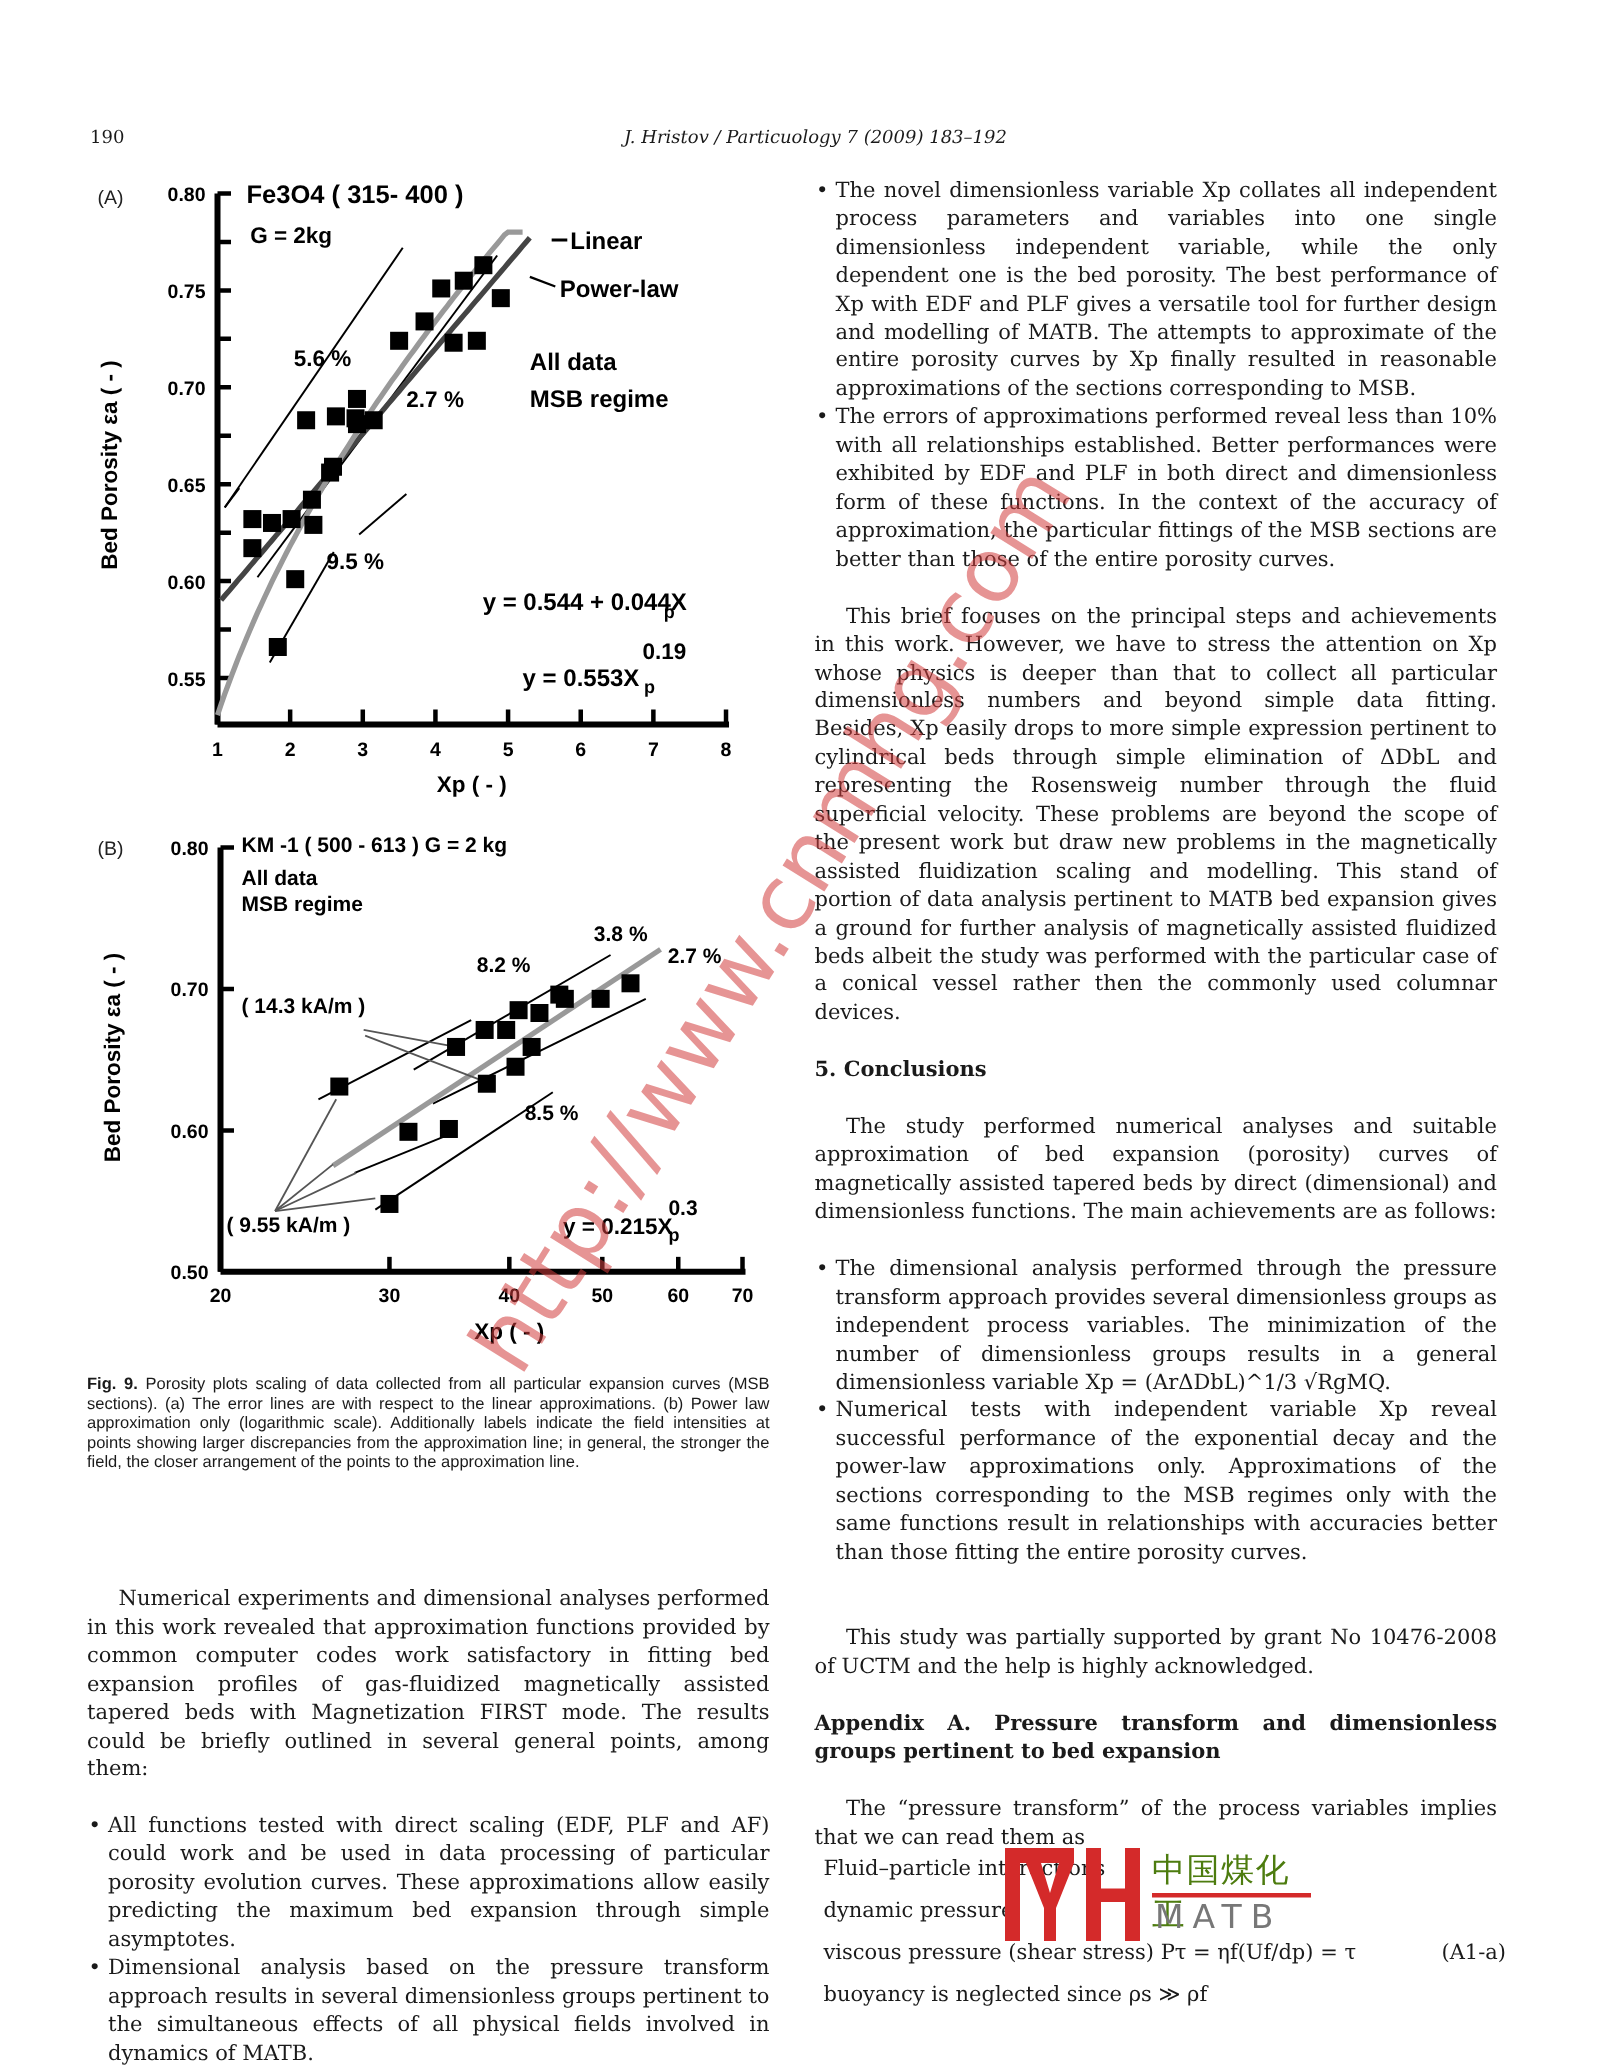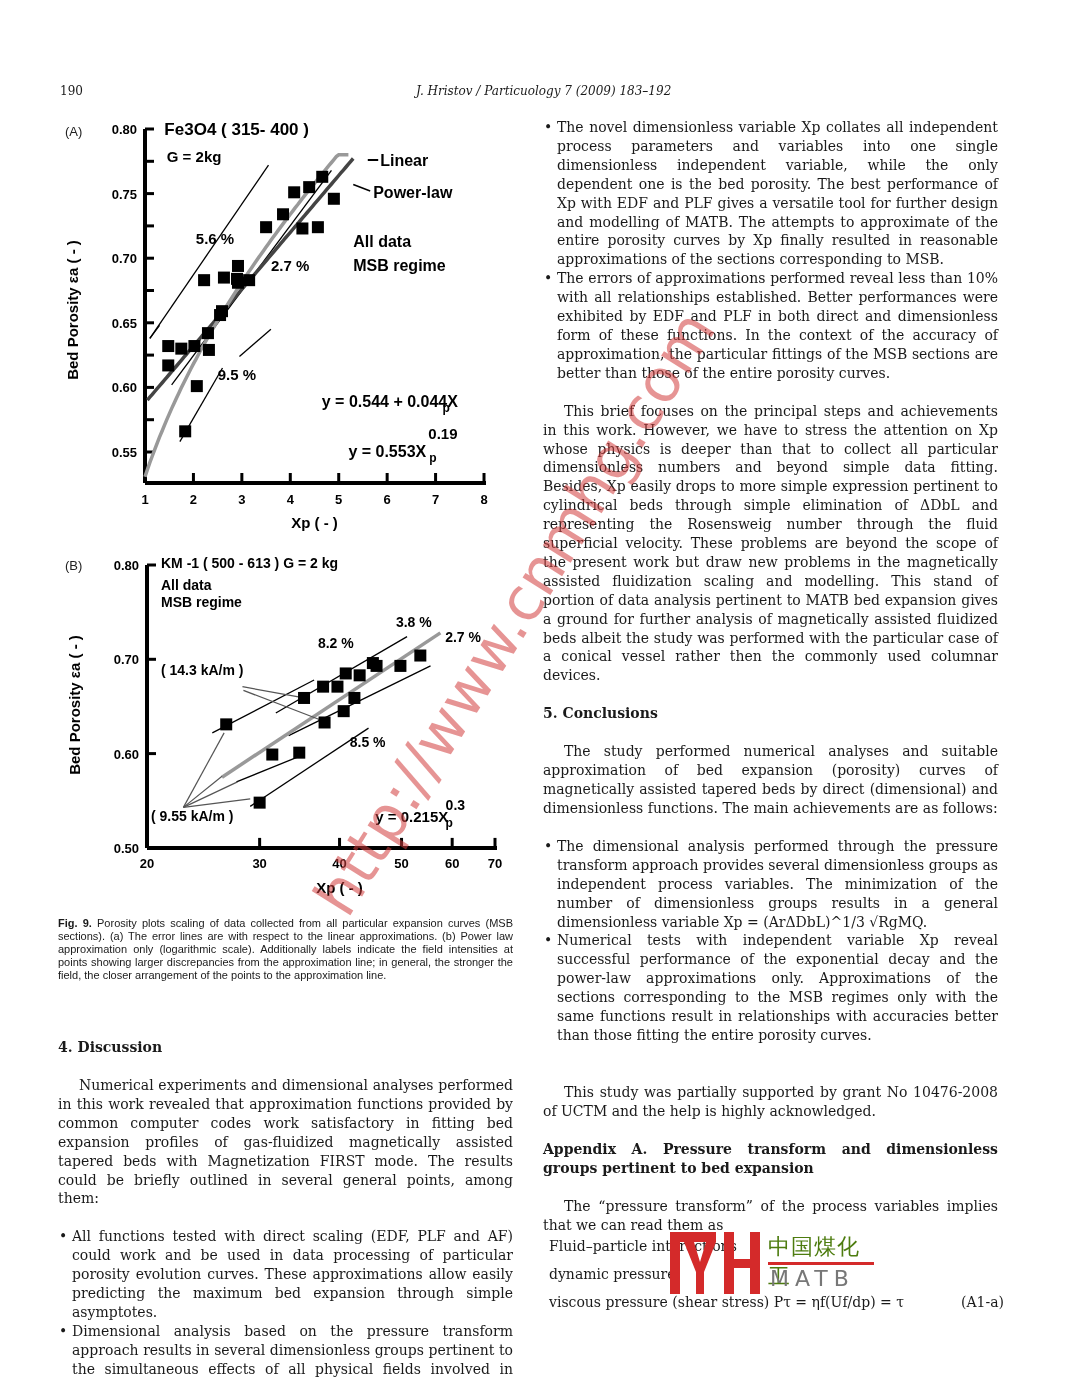--- a/index.html
+++ b/index.html
@@ -189,21 +189,20 @@
       <rect x="198.63252600059826" y="686.636" width="12" height="12" fill="#000"></rect>
     </svg>
 </div>
 
 <div class="caption">
   <b>Fig. 9.</b>
   <span>Porosity plots scaling of data collected from all particular expansion curves (MSB sections). (a) The error lines are with respect to the linear approximations. (b) Power law approximation only (logarithmic scale). Additionally labels indicate the field intensities at points showing larger discrepancies from the approximation line; in general, the stronger the field, the closer arrangement of the points to the approximation line.</span>
 </div>
 
 <div class="col left-col">
-  <h3>4.  Discussion</h3>
   <div class="gap"></div>
   <p class="indent">Numerical experiments and dimensional analyses performed in this work revealed that approximation functions provided by common computer codes work satisfactory in fitting bed expansion profiles of gas-fluidized magnetically assisted tapered beds with Magnetization FIRST mode. The results could be briefly outlined in several general points, among them:</p>
   <div class="gap"></div>
   <ul>
     <li>All functions tested with direct scaling (EDF, PLF and AF) could work and be used in data processing of particular porosity evolution curves. These approximations allow easily predicting the maximum bed expansion through simple asymptotes.</li>
     <li>Dimensional analysis based on the pressure transform approach results in several dimensionless groups pertinent to the simultaneous effects of all physical fields involved in dynamics of MATB.</li>
   </ul>
 </div>
 
 <div class="col right-col">
@@ -231,20 +230,21 @@
   <p class="indent">The “pressure transform” of the process variables implies that we can read them as</p>
 </div>
 
 <div class="eq-block">
   <div>Fluid–particle interactions</div>
   <div>dynamic pressure</div>
   <div style="position:relative;">
     <span>viscous pressure (shear stress) Pτ = ηf(Uf/dp) = τ</span>
     <span class="eq-num">(A1-a)</span>
   </div>
+  <div>buoyancy is neglected since ρs ≫ ρf</div>
 </div>
 
 <div class="wm-logo">
   <svg class="m" viewBox="0 0 90 62">
     <rect x="0" y="0" width="46" height="10" fill="#d42a2a"></rect>
     <rect x="0" y="0" width="10" height="62" fill="#d42a2a"></rect>
     <polygon points="14,10 24,10 30,30 36,10 46,10 34,40 34,62 26,62 26,40" fill="#d42a2a"></polygon>
     <rect x="54" y="0" width="10" height="62" fill="#d42a2a"></rect>
     <rect x="80" y="0" width="10" height="62" fill="#d42a2a"></rect>
     <rect x="54" y="27" width="36" height="9" fill="#d42a2a"></rect>

